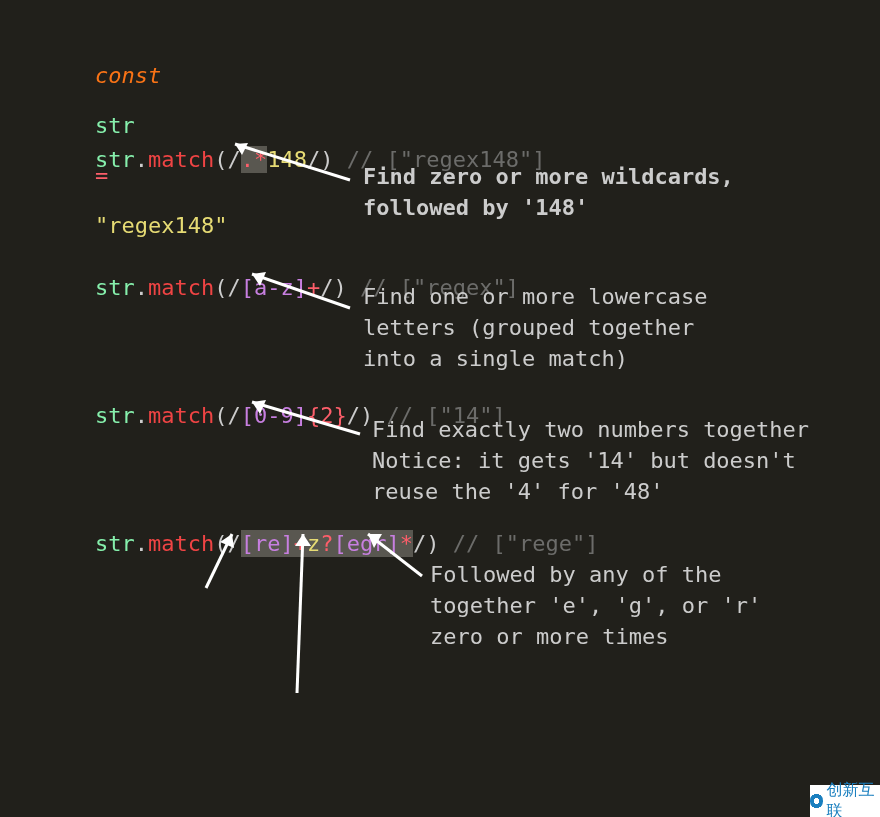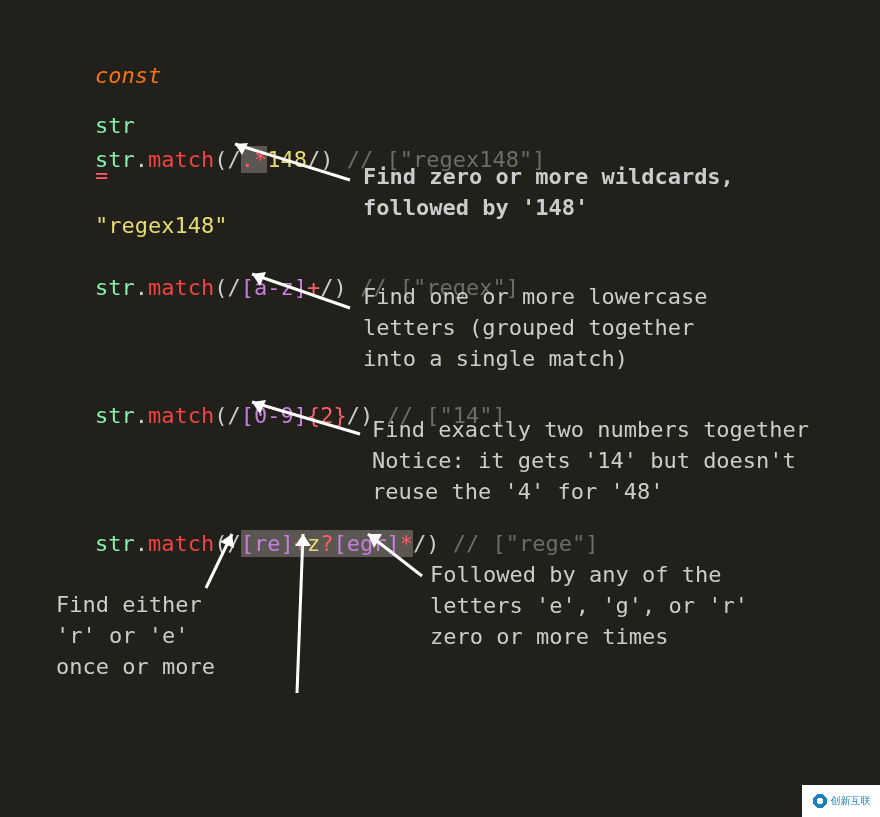--- a/index.html
+++ b/index.html
@@ -36,25 +36,25 @@
   .comment { color: #6C6C6A; }
   .hl { background: #595750; padding: 1px 0; }
   .anno { color: #CCCCCC; position: absolute; white-space: pre; line-height: 1.4; }
   svg.arrow { position: absolute; overflow: visible; pointer-events: none; }
   svg.arrow path { stroke: #FFFFFF; stroke-width: 3; fill: none; }
   svg.arrow path.head { fill: #FFFFFF; stroke: none; }
   .watermark {
     position: absolute;
     right: 0;
     bottom: 0;
-    width: 78px;
+    width: 70px;
     height: 32px;
     background: #FFFFFF;
     color: #1A7FBF;
-    font-size: 10px;
+    font-size: 16px;
     font-family: sans-serif;
     display: flex;
     align-items: center;
     justify-content: center;
     gap: 3px;
   }
   .watermark .wm-logo {
     width: 16px; height: 16px;
     display: inline-block;
     background:
@@ -112,25 +112,22 @@
 
   <svg class="arrow" style="top:398px; left:240px;" width="130" height="50">
     <path d="M120 36 L12 4"></path>
     <path class="head" d="M12 4 L26 2 L20 16 Z"></path>
   </svg>
 
   <div class="line" style="top:506px; left:42px;">
     <span class="kw-str">str</span><span class="dot">.</span><span class="method">match</span><span class="paren">(</span><span class="slash">/</span><span class="hl"><span class="charclass">[re]</span><span class="quant">+</span></span><span class="hl"><span class="regex-lit">z</span><span class="quant">?</span></span><span class="hl"><span class="charclass">[egr]</span><span class="quant">*</span></span><span class="slash">/</span><span class="paren">)</span> <span class="comment">// ["rege"]</span>
   </div>
 
-  <div class="anno" style="top:590px; left:56px;">Find either
-'r' or 'e'
-once or more</div>
   <div class="anno" style="top:560px; left:430px;">Followed by any of the
-letters 'e', 'g', or 'r'
+together 'e', 'g', or 'r'
 zero or more times</div>
 
   <svg class="arrow" style="top:528px; left:200px;" width="60" height="70">
     <path d="M6 60 L32 6"></path>
     <path class="head" d="M32 6 L34 20 L20 14 Z"></path>
   </svg>
   <svg class="arrow" style="top:528px; left:285px;" width="40" height="170">
     <path d="M12 165 L18 6"></path>
     <path class="head" d="M18 6 L26 18 L10 18 Z"></path>
   </svg>

